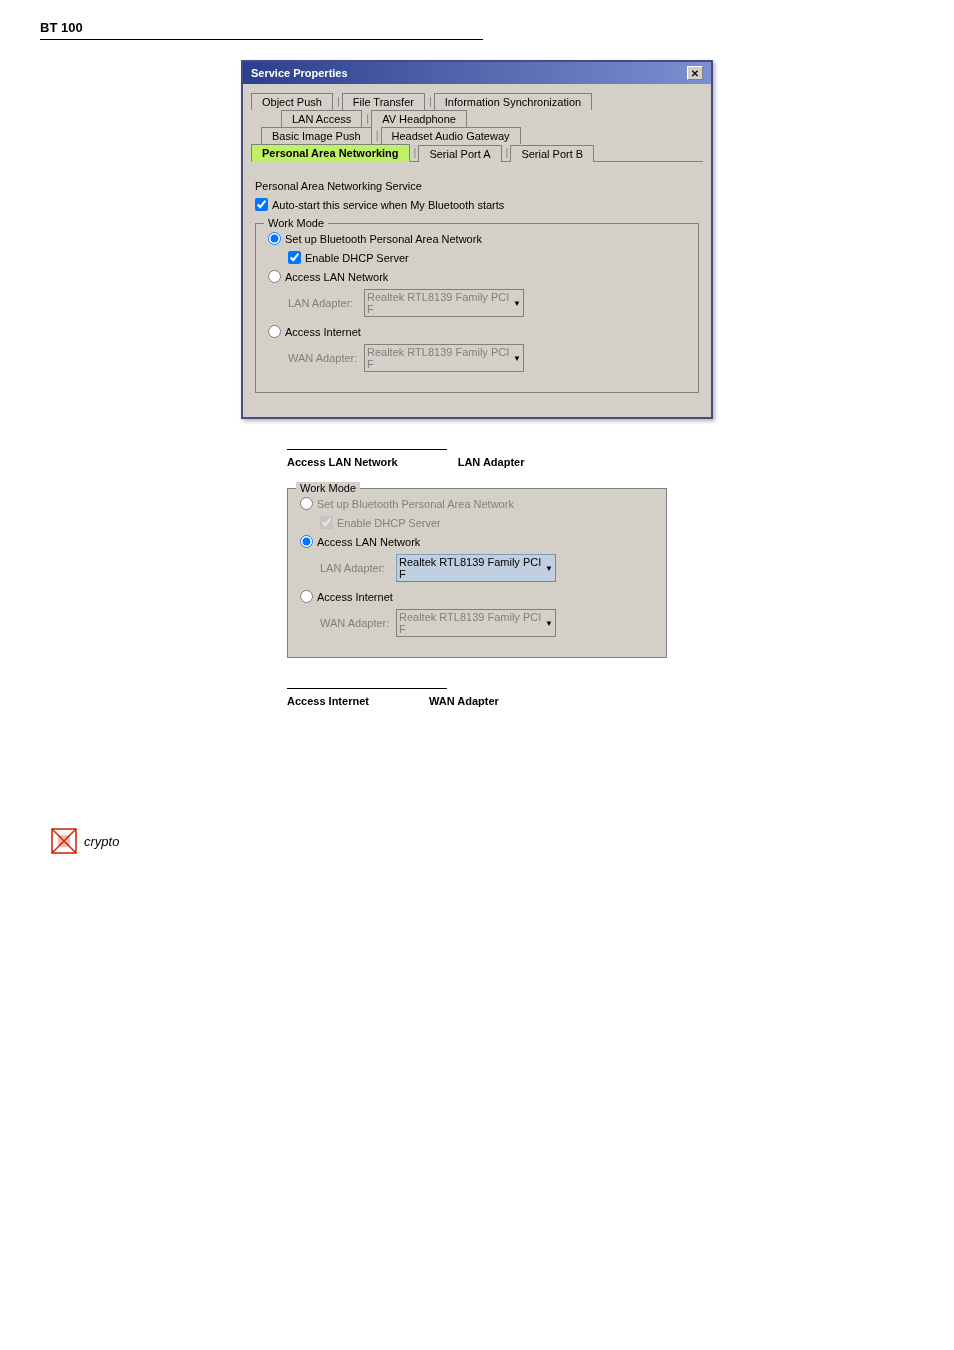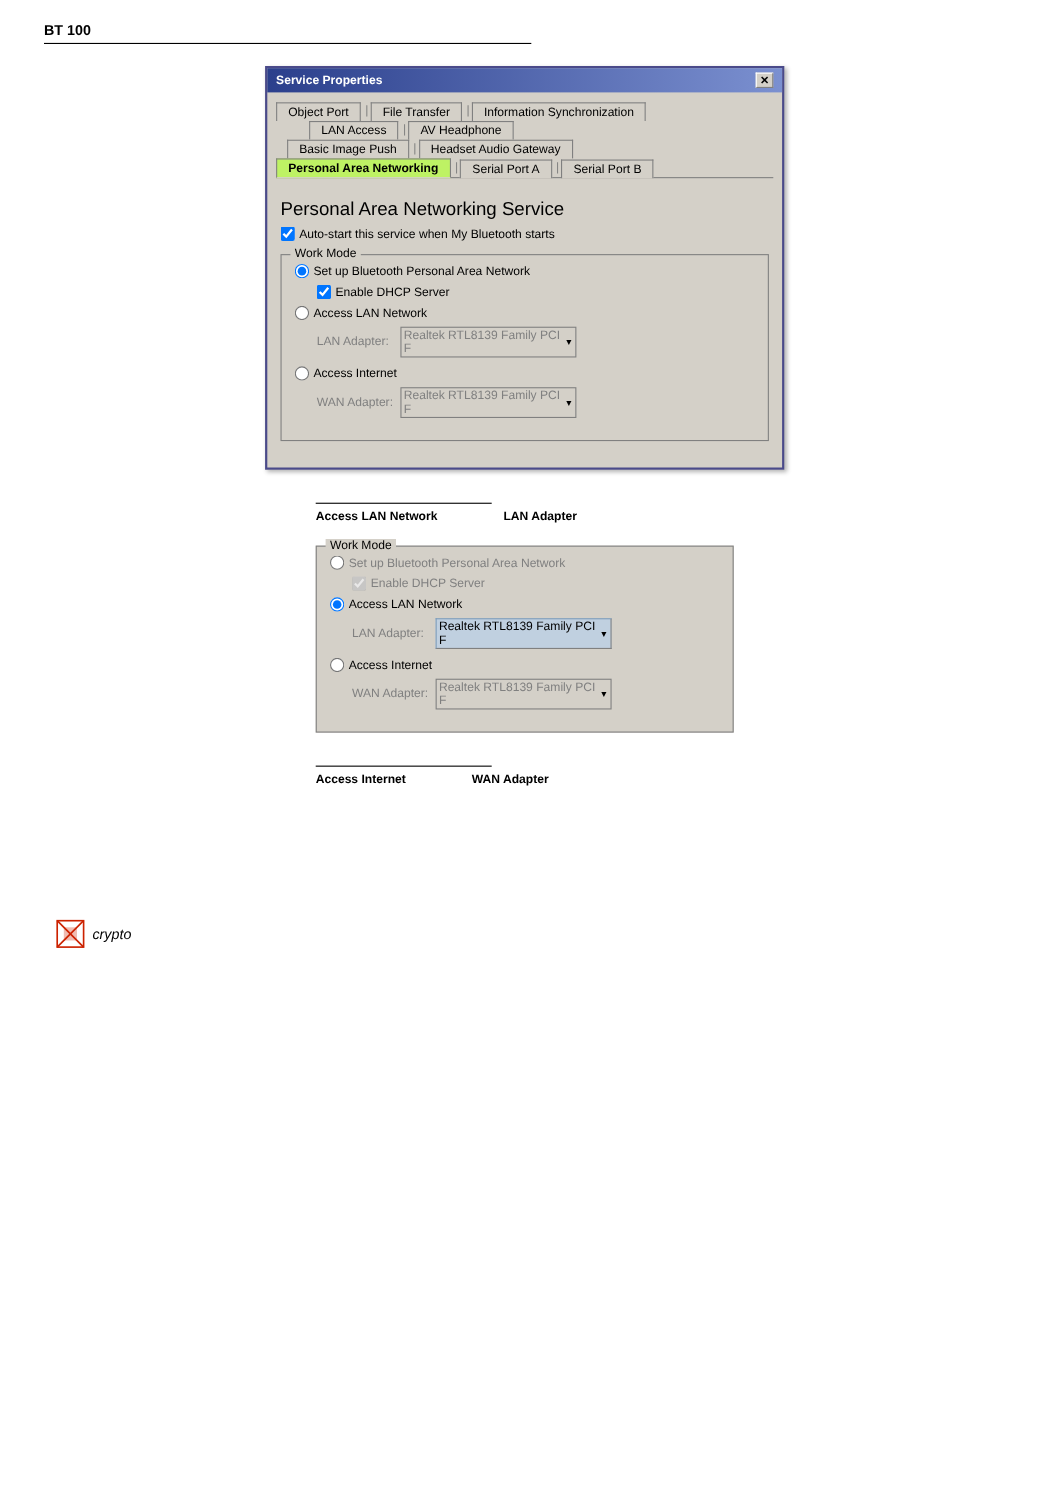--- a/index.html
+++ b/index.html
@@ -101,21 +101,21 @@
       align-self: center;
       font-size: 11px;
     }
 
     
     .tab-content {
       padding: 8px 4px;
     }
 
     .section-title {
-      font-size: 17px;
+      font-size: 11px;
       margin-bottom: 6px;
     }
 
     .autostart-row {
       display: flex;
       align-items: center;
       margin-bottom: 12px;
       gap: 4px;
     }
 
@@ -303,21 +303,21 @@
 
 <div class="dialog-window">
   <div class="dialog-titlebar">
     <span>Service Properties</span>
     <div class="dialog-close-btn">✕</div>
   </div>
   <div class="dialog-body">
 
     <div class="tabs-container">
       <div class="tabs-row">
-        <div class="tab">Object Port</div>
+        <div class="tab">Object Push</div>
         <span class="tab-divider">|</span>
         <div class="tab">File Transfer</div>
         <span class="tab-divider">|</span>
         <div class="tab">Information Synchronization</div>
       </div>
       <div class="tabs-row" style="padding-left:30px;">
         <div class="tab">LAN Access</div>
         <span class="tab-divider">|</span>
         <div class="tab">AV Headphone</div>
       </div>

